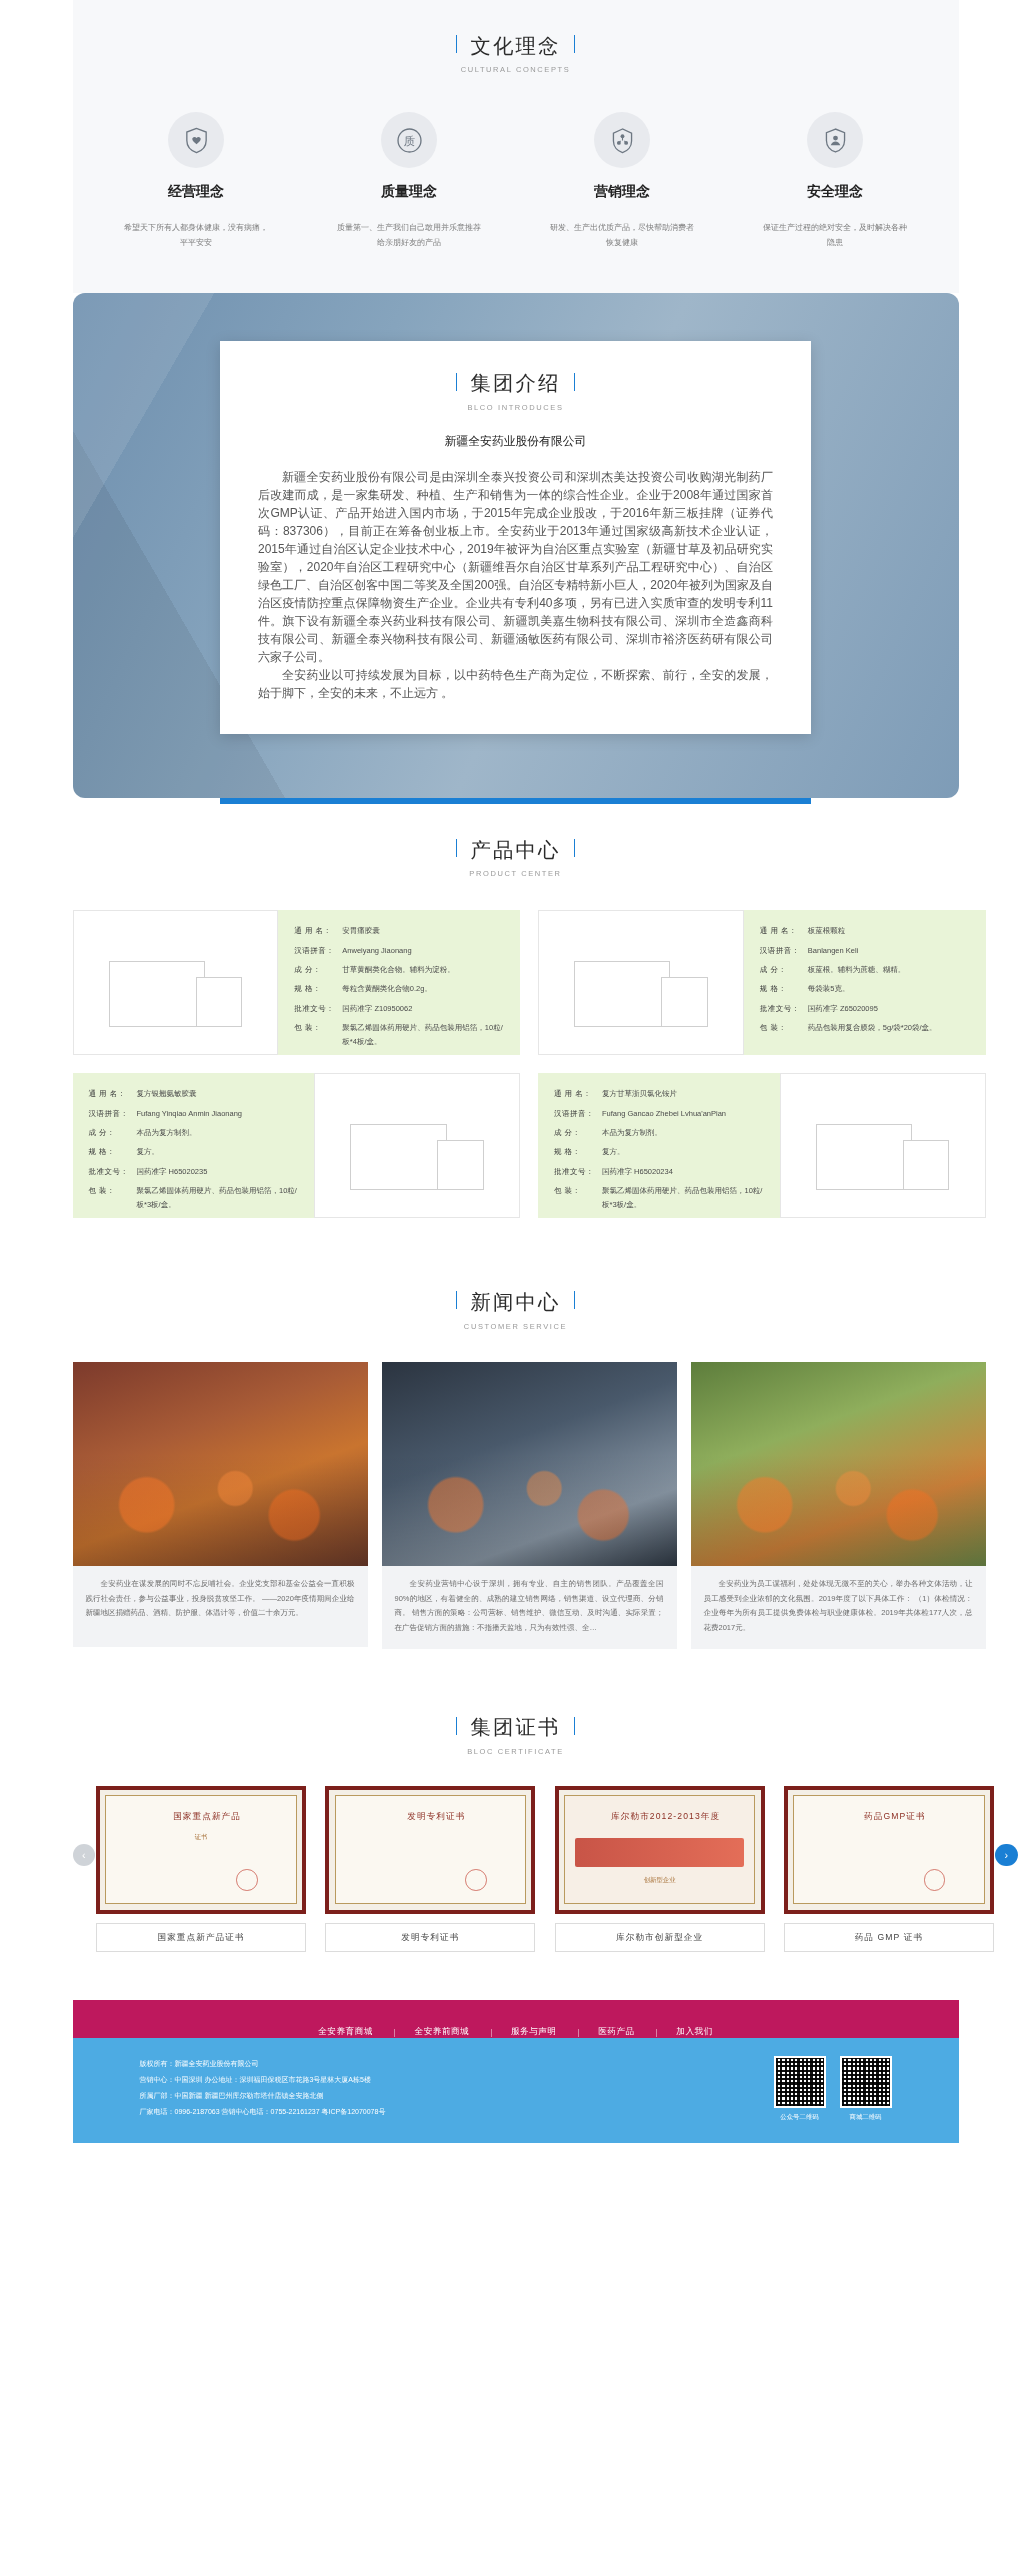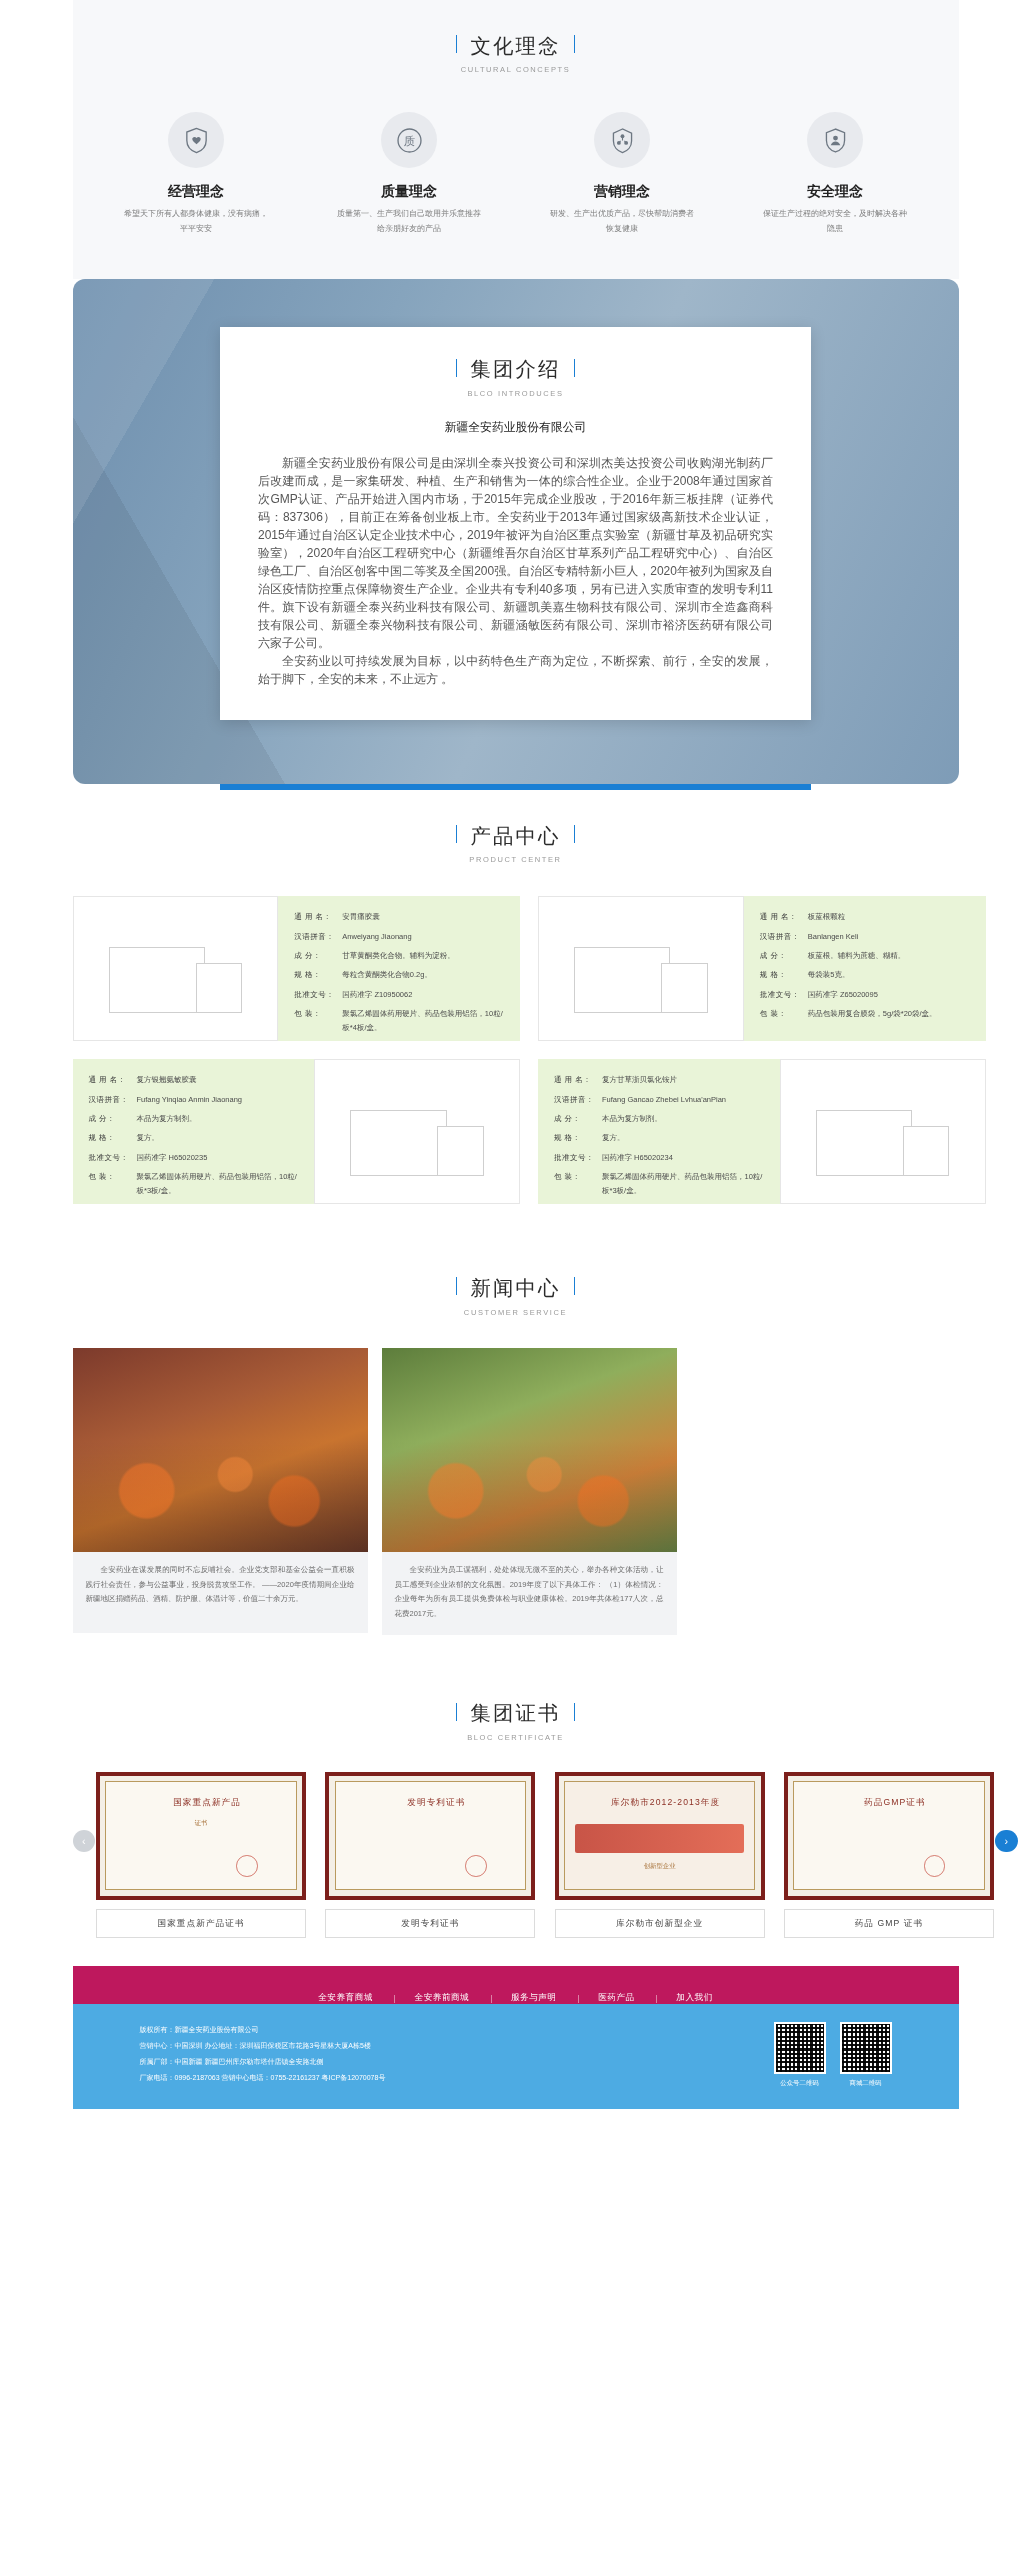--- a/index.html
+++ b/index.html
@@ -32,21 +32,21 @@
   .culture-row {
     display: flex; justify-content: center; gap: 52px; margin-top: 38px;
   }
   .culture-item { width: 161px; text-align: center; }
   .circle {
     width: 56px; height: 56px; border-radius: 50%;
     background: #e8eaee; margin: 0 auto 15px;
     display: flex; align-items: center; justify-content: center;
   }
   .circle svg { width: 29px; height: 29px; }
-  .culture-item h3 { font-size: 14px; color: #222; font-weight: bold; margin-bottom: 5px; }
+  .culture-item h3 { font-size: 14px; color: #222; font-weight: bold; margin-bottom: 19px; }
   .culture-item p { font-size: 8px; line-height: 15px; color: #7d7d7d; padding: 0 5.4px; }
 
   
   .intro-band {
     position: relative;
     background: linear-gradient(115deg,#6e8fae 0%,#86a4bd 30%,#9fb6c9 55%,#7e9cb7 100%);
     padding: 48px 0 64px;
     overflow: hidden;
     border-radius: 12px;
   }
@@ -125,21 +125,21 @@
       radial-gradient(circle at 55% 62%, rgba(255,140,60,.4) 0 8%, transparent 9%),
       radial-gradient(circle at 75% 75%, rgba(255,110,30,.4) 0 9%, transparent 10%),
       linear-gradient(0deg, rgba(0,0,0,.18), rgba(0,0,0,0) 55%);
   }
   .news-text {
     background: #f2f3f5; padding: 11.8px 13px 14px; min-height: 81px;
     font-size: 7.5px; line-height: 14.5px; color: #6c6c6c; text-indent: 2em; text-align: justify;
   }
 
   
-  .certs { padding-bottom: 28px; }
+  .certs { padding-bottom: 48px; }
   .cert-wrap { width: 945px; margin: 30px auto 0; position: relative; display: flex; align-items: center; }
   .cert-grid { display: grid; grid-template-columns: repeat(4,1fr); gap: 19.3px; flex: 1; padding: 0 23.6px; }
   .cert-item { text-align: center; }
   .cert-img {
     height: 128px; border: 4.8px solid #7c1f1b; background: #f4efe6; position: relative; overflow: hidden;
   }
   .cert-img .inner { position: absolute; inset: 5.4px; border: 1.1px solid #b99a5e; background: #fbf8f1; }
   .cert-img .inner.red { background: #f7efe6; }
   .cert-img .ttl { position: absolute; top: 18%; left: 12px; right: 0; text-align: center; font-size: 8.6px; color: #8d2f24; letter-spacing: 1.1px; }
   .cert-img .sub { position: absolute; top: 36%; left: 0; right: 0; text-align: center; font-size: 6.4px; color: #a8733b; }
@@ -430,20 +430,25 @@
       <div class="en">CUSTOMER SERVICE</div>
     </div>
     <div class="news-grid">
 
       <div class="news-card">
         <div class="news-photo p1"></div>
         <div class="news-text">全安药业在谋发展的同时不忘反哺社会。企业党支部和基金公益会一直积极践行社会责任，参与公益事业，投身脱贫攻坚工作。
 ——2020年疫情期间企业给新疆地区捐赠药品、酒精、防护服、体温计等，价值二十余万元。</div>
       </div>
 
+      <div class="news-card">
+        <div class="news-photo p2"></div>
+        <div class="news-text">全安药业营销中心设于深圳，拥有专业、自主的销售团队。产品覆盖全国90%的地区，有着健全的、成熟的建立销售网络，销售渠道、设立代理商、分销商。
+销售方面的策略：公司营标、销售维护、微信互动、及时沟通、实际采置；在广告促销方面的措施：不指播天监地，只为有效性强、全…</div>
+      </div>
 
       <div class="news-card">
         <div class="news-photo p3"></div>
         <div class="news-text">全安药业为员工谋福利，处处体现无微不至的关心，举办各种文体活动，让员工感受到企业浓郁的文化氛围。2019年度了以下具体工作：
 （1）体检情况：企业每年为所有员工提供免费体检与职业健康体检。2019年共体检177人次，总花费2017元。</div>
       </div>
 
     </div>
   </section>
 

